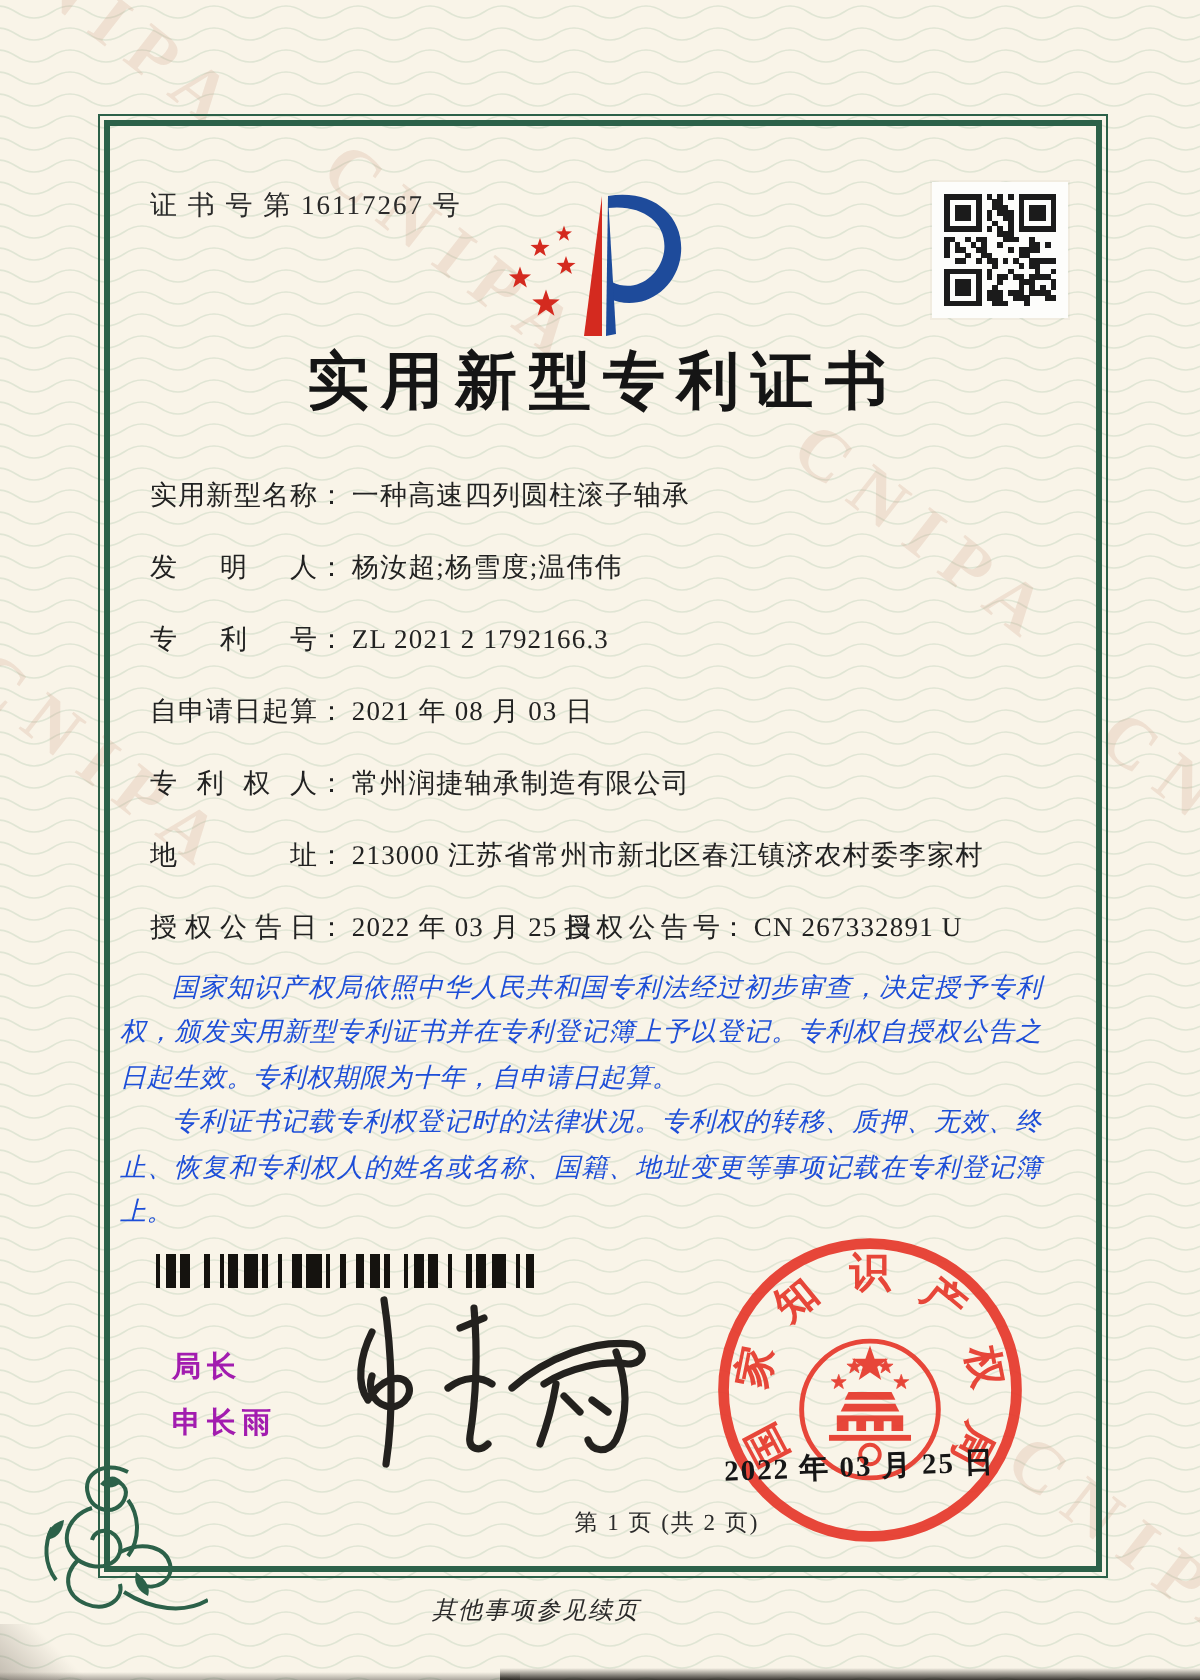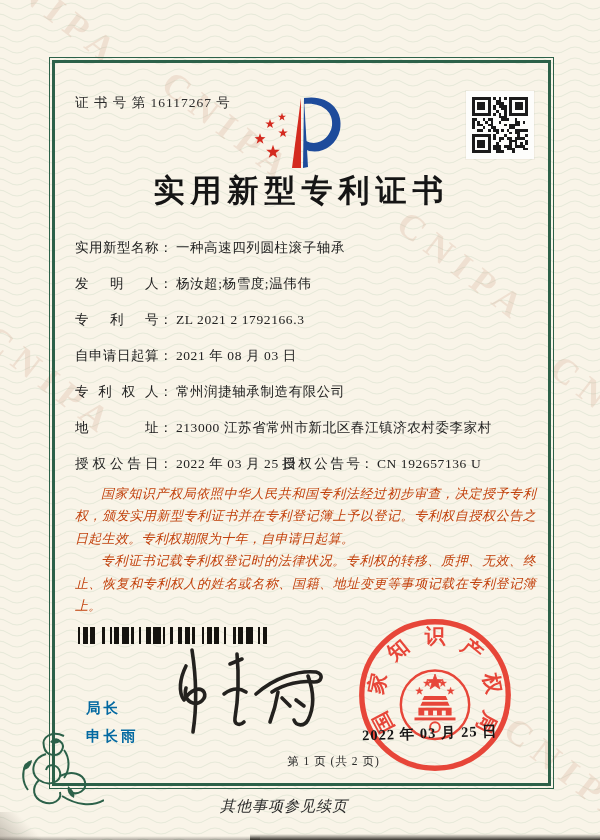--- a/index.html
+++ b/index.html
@@ -39,44 +39,44 @@
   .frow{height:36px;font-size:13.5px;white-space:nowrap;}
   .lbl{display:inline-block;width:84px;text-align:justify;text-align-last:justify;
        -moz-text-align-last:justify;letter-spacing:.5px;vertical-align:top;}
   .lbl2{display:inline-block;width:78px;text-align:justify;text-align-last:justify;
         -moz-text-align-last:justify;vertical-align:top;}
   .colon{display:inline-block;}
   .val{letter-spacing:.6px;margin-top:16px;}
   .fgroup2{position:absolute;left:207px;display:inline-block;}
   .frow{position:relative;}
 
-  .paras{position:absolute;left:75px;top:483px;width:461px;font-size:13px;line-height:22.4px;
-         font-style:italic;color:#c2410c;text-align:justify;}
+  .paras{position:absolute;left:60px;top:483px;width:461px;font-size:13px;line-height:22.4px;
+         font-style:italic;color:#1d4ed8;text-align:justify;}
   .paras p{margin:0;text-indent:2em;letter-spacing:.3px;}
 
   .barcode{position:absolute;left:78px;top:627px;width:190px;height:17px;font-size:0;}
   .barcode span{display:inline-block;height:17px;}
   .barcode .b{background:#15130f;}
 
-  .signatory{position:absolute;left:86px;top:670px;font-family:Liberation Mono, monospace;
-             font-size:14.5px;font-weight:600;letter-spacing:3px;line-height:28px;color:#0369a1;margin-top:25px;}
+  .signatory{position:absolute;left:86px;top:670px;font-family:Liberation Sans, sans-serif;
+             font-size:14.5px;font-weight:600;letter-spacing:3px;line-height:28px;color:#a21caf;}
   .signature{position:absolute;left:156px;top:642px;z-index:3;}
   .signature path{stroke:#23211e;stroke-width:3.6;fill:none;stroke-linecap:round;stroke-linejoin:round;}
 
   .seal{position:absolute;left:352px;top:612px;z-index:2;opacity:.92;}
   .seal .ring{fill:none;stroke:#e6382b;stroke-width:5.5;}
   .seal text{fill:#e6382b;font-family:"Liberation Serif",serif;font-size:21px;font-weight:bold;}
   .seal .emblem{fill:#e6382b;stroke:#e6382b;}
   .seal-date{position:absolute;left:362px;top:724px;z-index:4;font-size:14.5px;font-weight:600;
              letter-spacing:1px;color:#161616;transform:rotate(-2deg);white-space:nowrap;}
 
   .page-label{position:absolute;left:49px;top:754px;width:505px;text-align:center;
               font-size:11.5px;letter-spacing:1px;color:#2a2a2a;z-index:3;padding-left:32px;}
   .continuation{position:absolute;left:0;top:797px;width:536px;text-align:center;
-                font-size:15px;font-style:italic;letter-spacing:1px;color:#2a2a2a;padding-left:16px;}
+                font-size:12px;font-style:italic;letter-spacing:1px;color:#2a2a2a;}
 
   .shadow-bottom{position:absolute;left:250px;right:0;bottom:0;height:6px;z-index:6;
                  background:linear-gradient(to top,rgba(25,22,18,.85),rgba(25,22,18,0));}
   .shadow-bottom2{position:absolute;left:0;bottom:0;width:260px;height:4px;z-index:6;
                  background:linear-gradient(to top,rgba(25,22,18,.35),rgba(25,22,18,0));}
   .shadow-corner{position:absolute;left:0;bottom:0;width:46px;height:28px;z-index:6;
                  background:linear-gradient(45deg,rgba(90,80,70,.35),rgba(90,80,70,0) 60%);}
 </style>
 </head>
 <body>
@@ -449,21 +449,21 @@
       </div>
       <div class="frow">
         <span class="lbl">专利权人</span><span class="colon">：</span> <span class="val">常州润捷轴承制造有限公司</span>
       </div>
       <div class="frow">
         <span class="lbl">地址</span><span class="colon">：</span> <span class="val">213000  江苏省常州市新北区春江镇济农村委李家村</span>
       </div>
       <div class="frow">
         <span class="lbl">授权公告日</span><span class="colon">：</span> <span class="val">2022 年 03 月 25 日</span>
         <span class="fgroup2">
-          <span class="lbl2">授权公告号</span><span class="colon">：</span> <span class="val">CN 192657136 U</span>
+          <span class="lbl2">授权公告号</span><span class="colon">：</span> <span class="val">CN 267332891 U</span>
         </span>
       </div>
     </div>
 
     <div class="paras">
       <p>国家知识产权局依照中华人民共和国专利法经过初步审查，决定授予专利权，颁发实用新型专利证书并在专利登记簿上予以登记。专利权自授权公告之日起生效。专利权期限为十年，自申请日起算。</p>
       <p>专利证书记载专利权登记时的法律状况。专利权的转移、质押、无效、终止、恢复和专利权人的姓名或名称、国籍、地址变更等事项记载在专利登记簿上。</p>
     </div>
 
     <div class="barcode"><span class="b" style="width:1.282%"></span><span class="" style="width:1.282%"></span><span class="b" style="width:2.564%"></span><span class="" style="width:1.282%"></span><span class="b" style="width:2.564%"></span><span class="" style="width:3.846%"></span><span class="b" style="width:1.282%"></span><span class="" style="width:2.564%"></span><span class="b" style="width:1.282%"></span><span class="" style="width:1.282%"></span><span class="b" style="width:2.564%"></span><span class="" style="width:1.282%"></span><span class="b" style="width:3.846%"></span><span class="" style="width:1.282%"></span><span class="b" style="width:1.282%"></span><span class="" style="width:2.564%"></span><span class="b" style="width:1.282%"></span><span class="" style="width:2.564%"></span><span class="b" style="width:2.564%"></span><span class="" style="width:1.282%"></span><span class="b" style="width:3.846%"></span><span class="" style="width:1.282%"></span><span class="b" style="width:1.282%"></span><span class="" style="width:2.564%"></span><span class="b" style="width:1.282%"></span><span class="" style="width:2.564%"></span><span class="b" style="width:2.564%"></span><span class="" style="width:1.282%"></span><span class="b" style="width:2.564%"></span><span class="" style="width:1.282%"></span><span class="b" style="width:1.282%"></span><span class="" style="width:3.846%"></span><span class="b" style="width:1.282%"></span><span class="" style="width:1.282%"></span><span class="b" style="width:2.564%"></span><span class="" style="width:1.282%"></span><span class="b" style="width:2.564%"></span><span class="" style="width:2.564%"></span><span class="b" style="width:1.282%"></span><span class="" style="width:3.846%"></span><span class="b" style="width:1.282%"></span><span class="" style="width:1.282%"></span><span class="b" style="width:2.564%"></span><span class="" style="width:1.282%"></span><span class="b" style="width:3.846%"></span><span class="" style="width:2.564%"></span><span class="b" style="width:1.282%"></span><span class="" style="width:1.282%"></span><span class="b" style="width:2.564%"></span></div>

